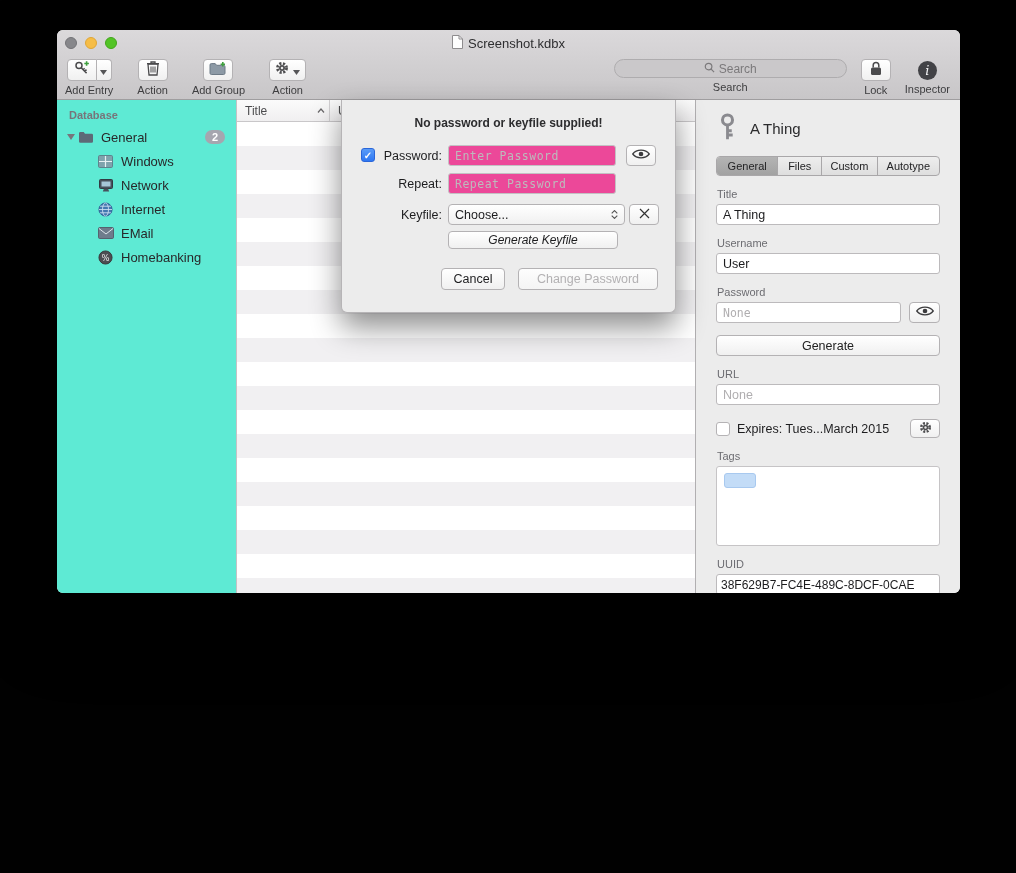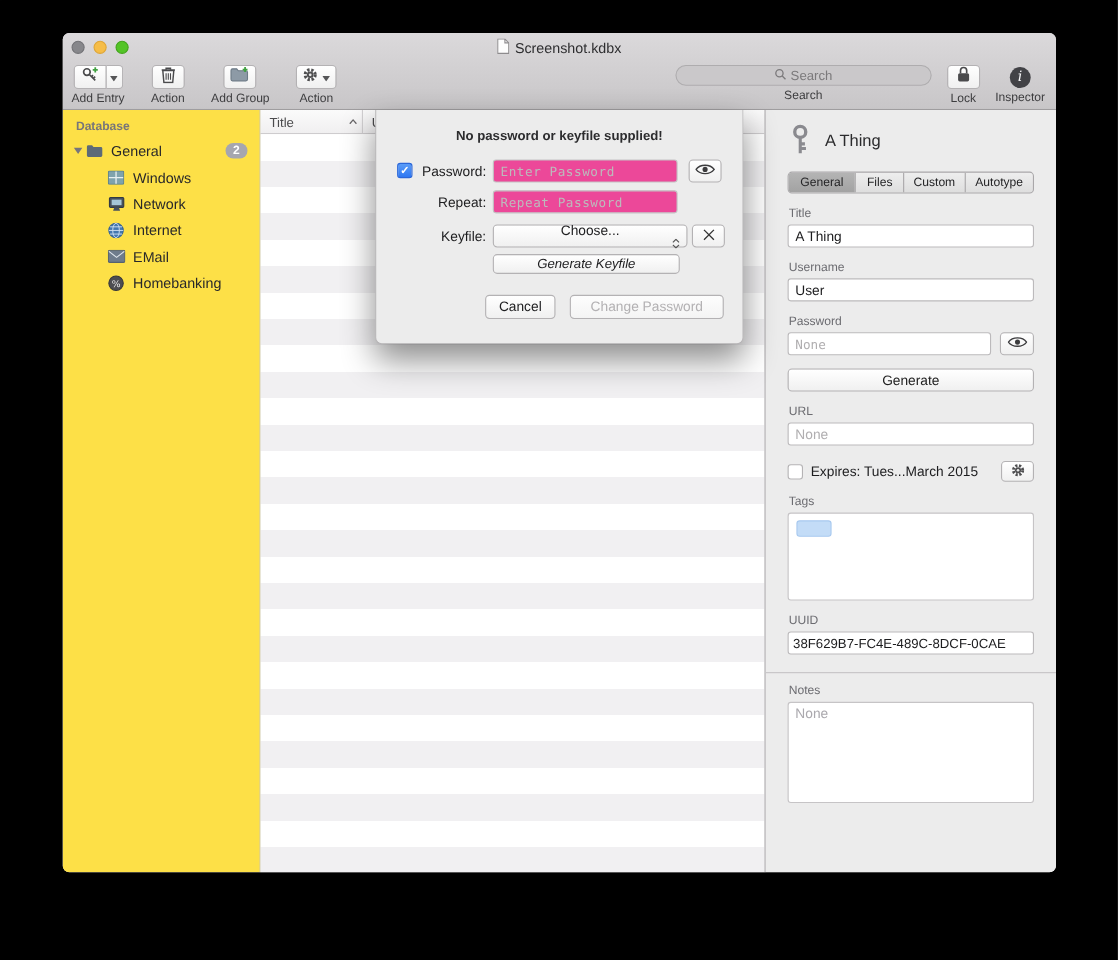--- a/index.html
+++ b/index.html
@@ -1,17 +1,17 @@
 <!DOCTYPE html>
 <html><head>
 <meta charset="utf-8">
 <style>
   html,body{margin:0;padding:0;background:#000;}
   .canvas{position:relative;width:1016px;height:873px;background:#010101;font-family:"Liberation Sans",sans-serif;overflow:hidden;-webkit-font-smoothing:antialiased;}
-  .window{position:absolute;left:57px;top:30px;width:903px;height:763px;border-radius:6px;overflow:hidden;background:#ececec;box-shadow:0 28px 70px rgba(0,0,0,.7);}
+  .window{position:absolute;left:57px;top:30px;width:903px;height:563px;border-radius:6px;overflow:hidden;background:#ececec;box-shadow:0 28px 70px rgba(0,0,0,.7);}
   
   .chrome{position:absolute;left:0;top:0;right:0;height:70px;background:linear-gradient(#dbd9db,#c8c6c8);border-bottom:1px solid #9f9d9f;box-sizing:border-box;z-index:30;}
   .titlebar{position:absolute;left:0;top:0;right:0;height:26px;display:flex;align-items:center;justify-content:center;gap:5px;font-size:13px;color:#2e2e30;}
   .lights{position:absolute;left:8px;top:7px;display:flex;gap:8px;}
   .light{width:12px;height:12px;border-radius:50%;box-sizing:border-box;}
   .light.close{background:#87878b;border:1px solid #737377;}
   .light.min{background:#f6bd47;border:1px solid #dfa636;}
   .light.zoom{background:#53c426;border:1px solid #43a51c;}
   
   .tb-left{position:absolute;left:8px;top:29px;display:flex;gap:24px;align-items:flex-start;}
@@ -21,21 +21,21 @@
   .bevel{background:linear-gradient(#ffffff,#f0f0f0);border:1px solid #b4b2b4;border-radius:4px;display:flex;align-items:center;justify-content:center;box-sizing:border-box;cursor:default;}
   .tbbtn{height:22px;min-width:30px;padding:0 5px;}
   .seg{display:flex;}
   .seg .tbbtn{border-radius:4px 0 0 4px;}
   .seg .tbdrop{height:22px;width:15px;border-left:0;border-radius:0 4px 4px 0;padding:0;}
   .searchfield{width:233px;height:19px;border-radius:10px;background:#cac8ca;border:1px solid #aeacae;box-sizing:border-box;display:flex;align-items:center;justify-content:center;gap:4px;color:#7b797b;font-size:12px;}
   .iconbtn{width:30px;height:22px;}
   .inspcircle{width:19px;height:19px;border-radius:50%;background:#424246;color:#f4f4f6;display:flex;align-items:center;justify-content:center;font-family:"DejaVu Serif",serif;font-style:italic;font-size:13px;margin-top:2px;}
   
   .content{position:absolute;left:0;top:70px;right:0;bottom:0;}
-  .sidebar{position:absolute;left:0;top:0;bottom:0;width:180px;background:#fde047;border-right:1px solid #c4c2c4;box-sizing:border-box;}
+  .sidebar{position:absolute;left:0;top:0;bottom:0;width:180px;background:#5eead4;border-right:1px solid #c4c2c4;box-sizing:border-box;}
   .sb-header{padding:9px 0 4px 12px;font-size:11px;font-weight:bold;color:#77757a;}
   .sb-item{height:24px;display:flex;align-items:center;font-size:13px;color:#28282a;padding-left:8px;}
   .sb-item .twirl{width:12px;display:flex;justify-content:center;}
   .sb-item.child{padding-left:40px;}
   .sb-icon{width:17px;height:17px;display:flex;align-items:center;justify-content:center;margin-right:7px;}
   .badge{margin-left:auto;margin-right:11px;background:#a6a6af;color:#fff;font-size:11px;font-weight:bold;border-radius:9px;padding:1px 7px;}
   
   .etable{position:absolute;left:180px;top:0;bottom:0;width:458px;background:#fff;}
   .thead{position:absolute;left:0;top:0;right:0;height:22px;background:linear-gradient(#fbfbfb,#f0eff0);border-bottom:1px solid #c9c7c9;box-sizing:border-box;display:flex;font-size:12px;color:#4b4b4d;}
   .th{display:flex;align-items:center;padding-left:8px;box-sizing:border-box;position:relative;}
@@ -44,21 +44,21 @@
   .trows{position:absolute;left:0;top:22px;right:0;bottom:0;background:repeating-linear-gradient(to bottom,#ffffff 0px,#ffffff 24px,#f1f0f2 24px,#f1f0f2 48px);}
   
   .sheet{position:absolute;left:284px;top:0;width:335px;height:213px;background:#ececec;border:1px solid #b6b4b6;border-top:none;border-radius:0 0 6px 6px;box-shadow:0 14px 30px rgba(0,0,0,.45);box-sizing:border-box;z-index:40;font-size:12.5px;color:#1d1d1f;}
   .sheet .msg{position:absolute;left:0;right:0;top:16px;text-align:center;font-size:12px;font-weight:bold;color:#2c2c2e;}
   .dlabel{position:absolute;left:30px;width:70px;text-align:right;}
   .dfield{position:absolute;left:106px;width:168px;height:21px;border:1px solid #c3c1c3;border-radius:3px;background:#ec4899;box-sizing:border-box;padding:0 6px;font-family:"DejaVu Sans Mono",monospace;font-size:11.5px;letter-spacing:.5px;color:#1d1d1f;}
   .dfield::placeholder{color:#bcbabc;}
   .checkbox{position:absolute;width:14px;height:14px;border-radius:3px;box-sizing:border-box;}
   .checkbox.on{background:linear-gradient(#5a9cf8,#2e77f2);border:1px solid #2a66d9;color:#fff;display:flex;align-items:center;justify-content:center;font-size:10px;font-weight:bold;}
   .checkbox.off{background:#fff;border:1px solid #b5b3b5;}
-  .popup{position:absolute;left:106px;width:177px;height:21px;padding:0 6px;display:flex;align-items:center;font-size:12.5px;flex-direction:column;}
+  .popup{position:absolute;left:106px;width:177px;height:21px;padding:0 6px;display:flex;align-items:center;font-size:12.5px;}
   .popup .arrows{margin-left:auto;display:flex;flex-direction:column;gap:1px;}
   .sqbtn{position:absolute;width:30px;height:21px;}
   .dbtn{position:absolute;height:22px;font-size:12.5px;}
   .dbtn.disabled{color:#b3b1b3;background:linear-gradient(#fdfdfd,#f4f4f4);}
   
   .panel{position:absolute;left:638px;top:0;bottom:0;width:265px;background:#ececec;border-left:1px solid #b1afb1;box-sizing:border-box;padding:12px 20px 0 20px;overflow:hidden;font-size:12.5px;color:#1d1d1f;}
   .p-head{display:flex;align-items:center;gap:14px;height:32px;margin-left:3px;}
   .p-title{font-size:15px;color:#2b2b2d;}
   .tabs{display:flex;margin-top:12px;height:18px;border:1px solid #a9a7a9;border-radius:4px;overflow:hidden;background:linear-gradient(#eeeeee,#dedede);}
   .tab{display:flex;align-items:center;justify-content:center;font-size:11px;color:#242426;border-right:1px solid #a9a7a9;flex:1 1 auto;}

